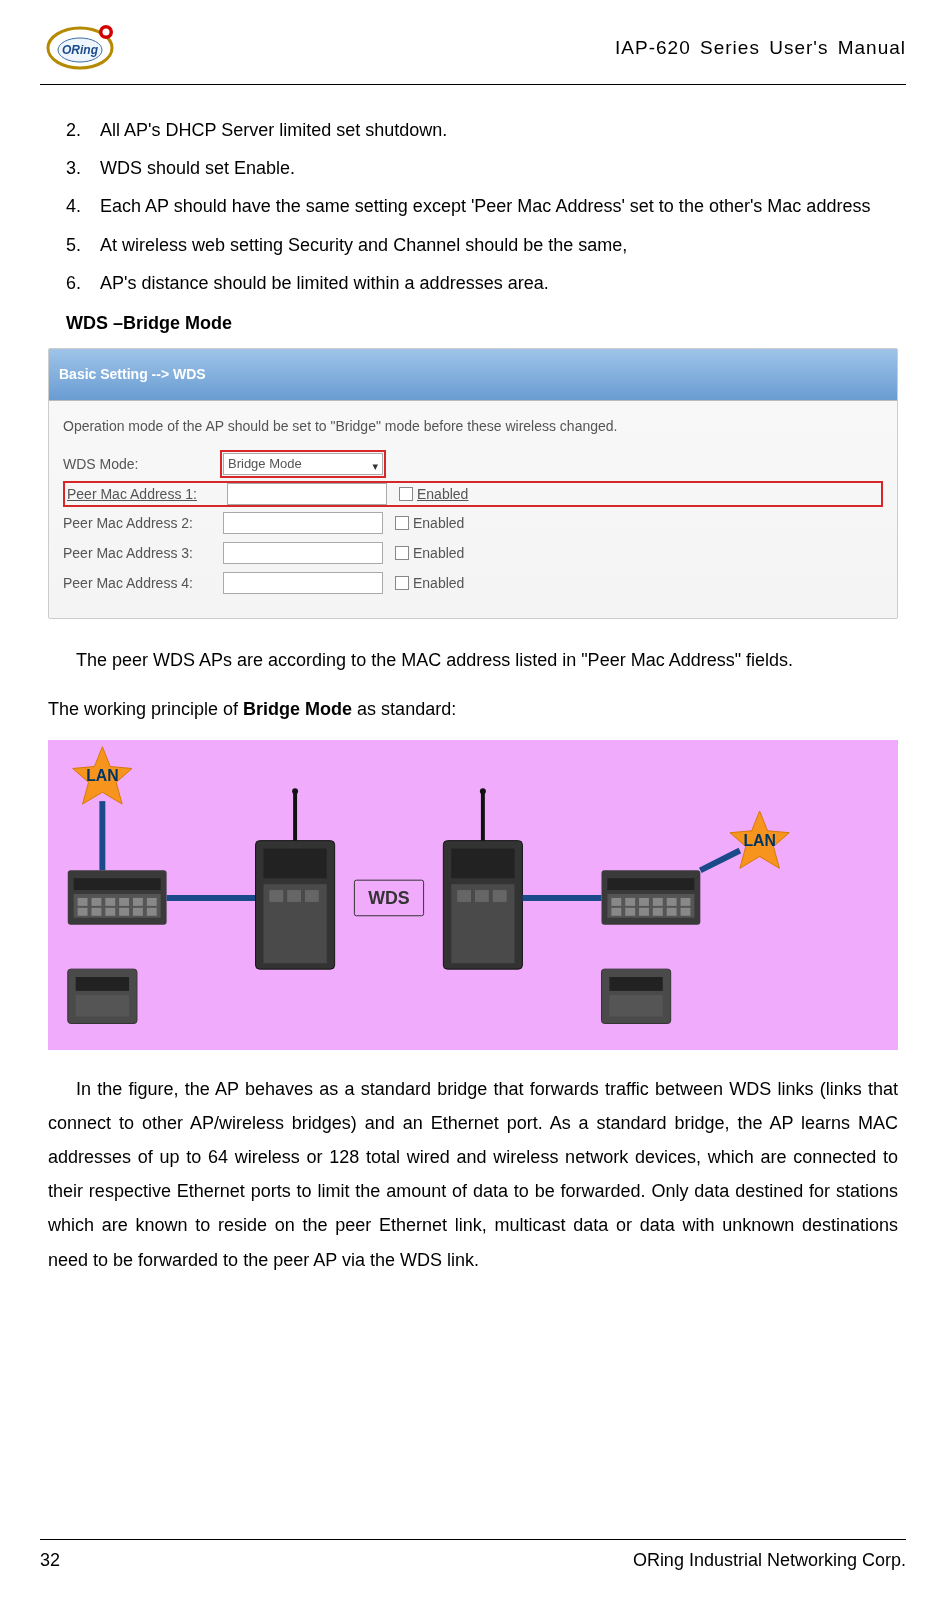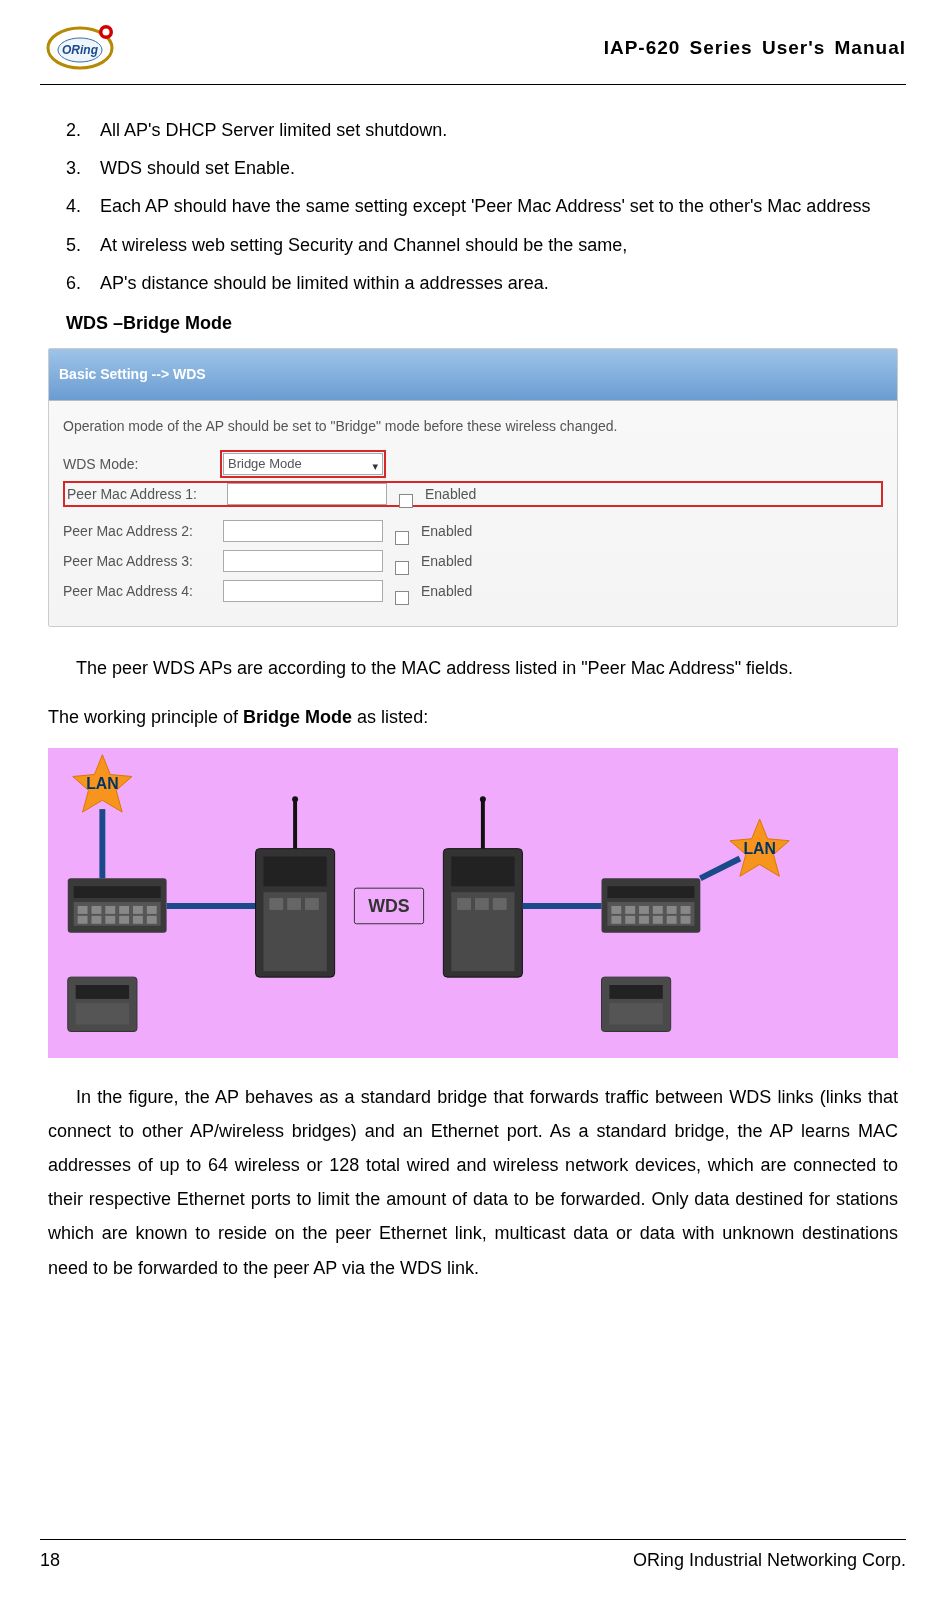--- a/index.html
+++ b/index.html
@@ -29,21 +29,20 @@
       height: 56px;
       display: flex;
       align-items: center;
       justify-content: center;
     }
     .logo svg { width: 80px; height: 56px; }
     .manual-title {
       font-size: 19px;
       letter-spacing: 1px;
       word-spacing: 3px;
-      font-weight: bold;
     }
     .body-content {
       font-size: 18px;
       line-height: 1.9;
       padding-left: 8px;
       padding-right: 8px;
     }
     ol.steps {
       list-style: none;
       padding-left: 18px;
@@ -109,36 +108,37 @@
       content: "▾";
       position: absolute;
       right: 4px;
       top: 2px;
       font-size: 11px;
       color: #333;
     }
     .ss-chk {
       margin-left: 12px;
       display: flex;
-      align-items: flex-end;
-      gap: 12px;
+      align-items: center;
+      gap: 4px;
     }
     .ss-chk-box {
       width: 14px; height: 14px;
       border: 1px solid #888;
       background: #fff;
     }
     .hl-red {
       outline: 2px solid #d62828;
       outline-offset: 1px;
     }
     .hl-red-row {
       border: 2px solid #d62828;
       padding: 1px 2px;
-      margin-bottom: 11px;
+      margin-bottom: 3px;
+      text-decoration: underline;
     }
     .para {
       margin-bottom: 14px;
       text-align: justify;
     }
     .para .indent { display:inline-block; width: 28px; }
     .para .bold { font-weight: bold; }
     .diagram {
       margin: 14px 0 22px 0;
       height: 310px;
@@ -270,21 +270,21 @@
         </div>
 
       </div>
     </div>
 
     <p class="para" style="margin-left:0;">
       <span class="indent"></span><span>The peer WDS APs are according to the MAC address listed in "Peer Mac Address" fields.</span>
     </p>
 
     <p class="para">
-      <span>The working principle of </span><span class="bold">Bridge Mode</span><span> as listed:</span>
+      <span>The working principle of </span><span class="bold">Bridge Mode</span><span> as standard:</span>
     </p>
 
     <div class="diagram">
       <svg viewBox="0 0 860 310">
 
         <g transform="translate(55,35)">
           <polygon class="lan-star" points="0,-30 8,-10 30,-8 14,6 20,28 0,16 -20,28 -14,6 -30,-8 -8,-10"></polygon>
           <text x="0" y="5" text-anchor="middle" font-family="Arial" font-weight="bold" font-size="16" fill="#003366">LAN</text>
         </g>
         <line x1="55" y1="60" x2="55" y2="130" stroke="#1a4a8a" stroke-width="6"></line>
@@ -383,17 +383,17 @@
       </svg>
     </div>
 
     <p class="para">
       <span class="indent"></span><span>In the figure, the AP behaves as a standard bridge that forwards traffic between WDS links (links that connect to other AP/wireless bridges) and an Ethernet port.   As a standard bridge, the AP learns MAC addresses of up to 64 wireless or 128 total wired and wireless network devices, which are connected to their respective Ethernet ports to limit the amount of data to be forwarded.   Only data destined for stations which are known to reside on the peer Ethernet link, multicast data or data with unknown destinations need to be forwarded to the peer AP via the WDS link.</span>
     </p>
 
   </div>
 
   <div class="footer-row">
-    <span>18</span>
+    <span>32</span>
     <span>ORing Industrial Networking Corp.</span>
   </div>
 
 </div>
 
 </body></html>

